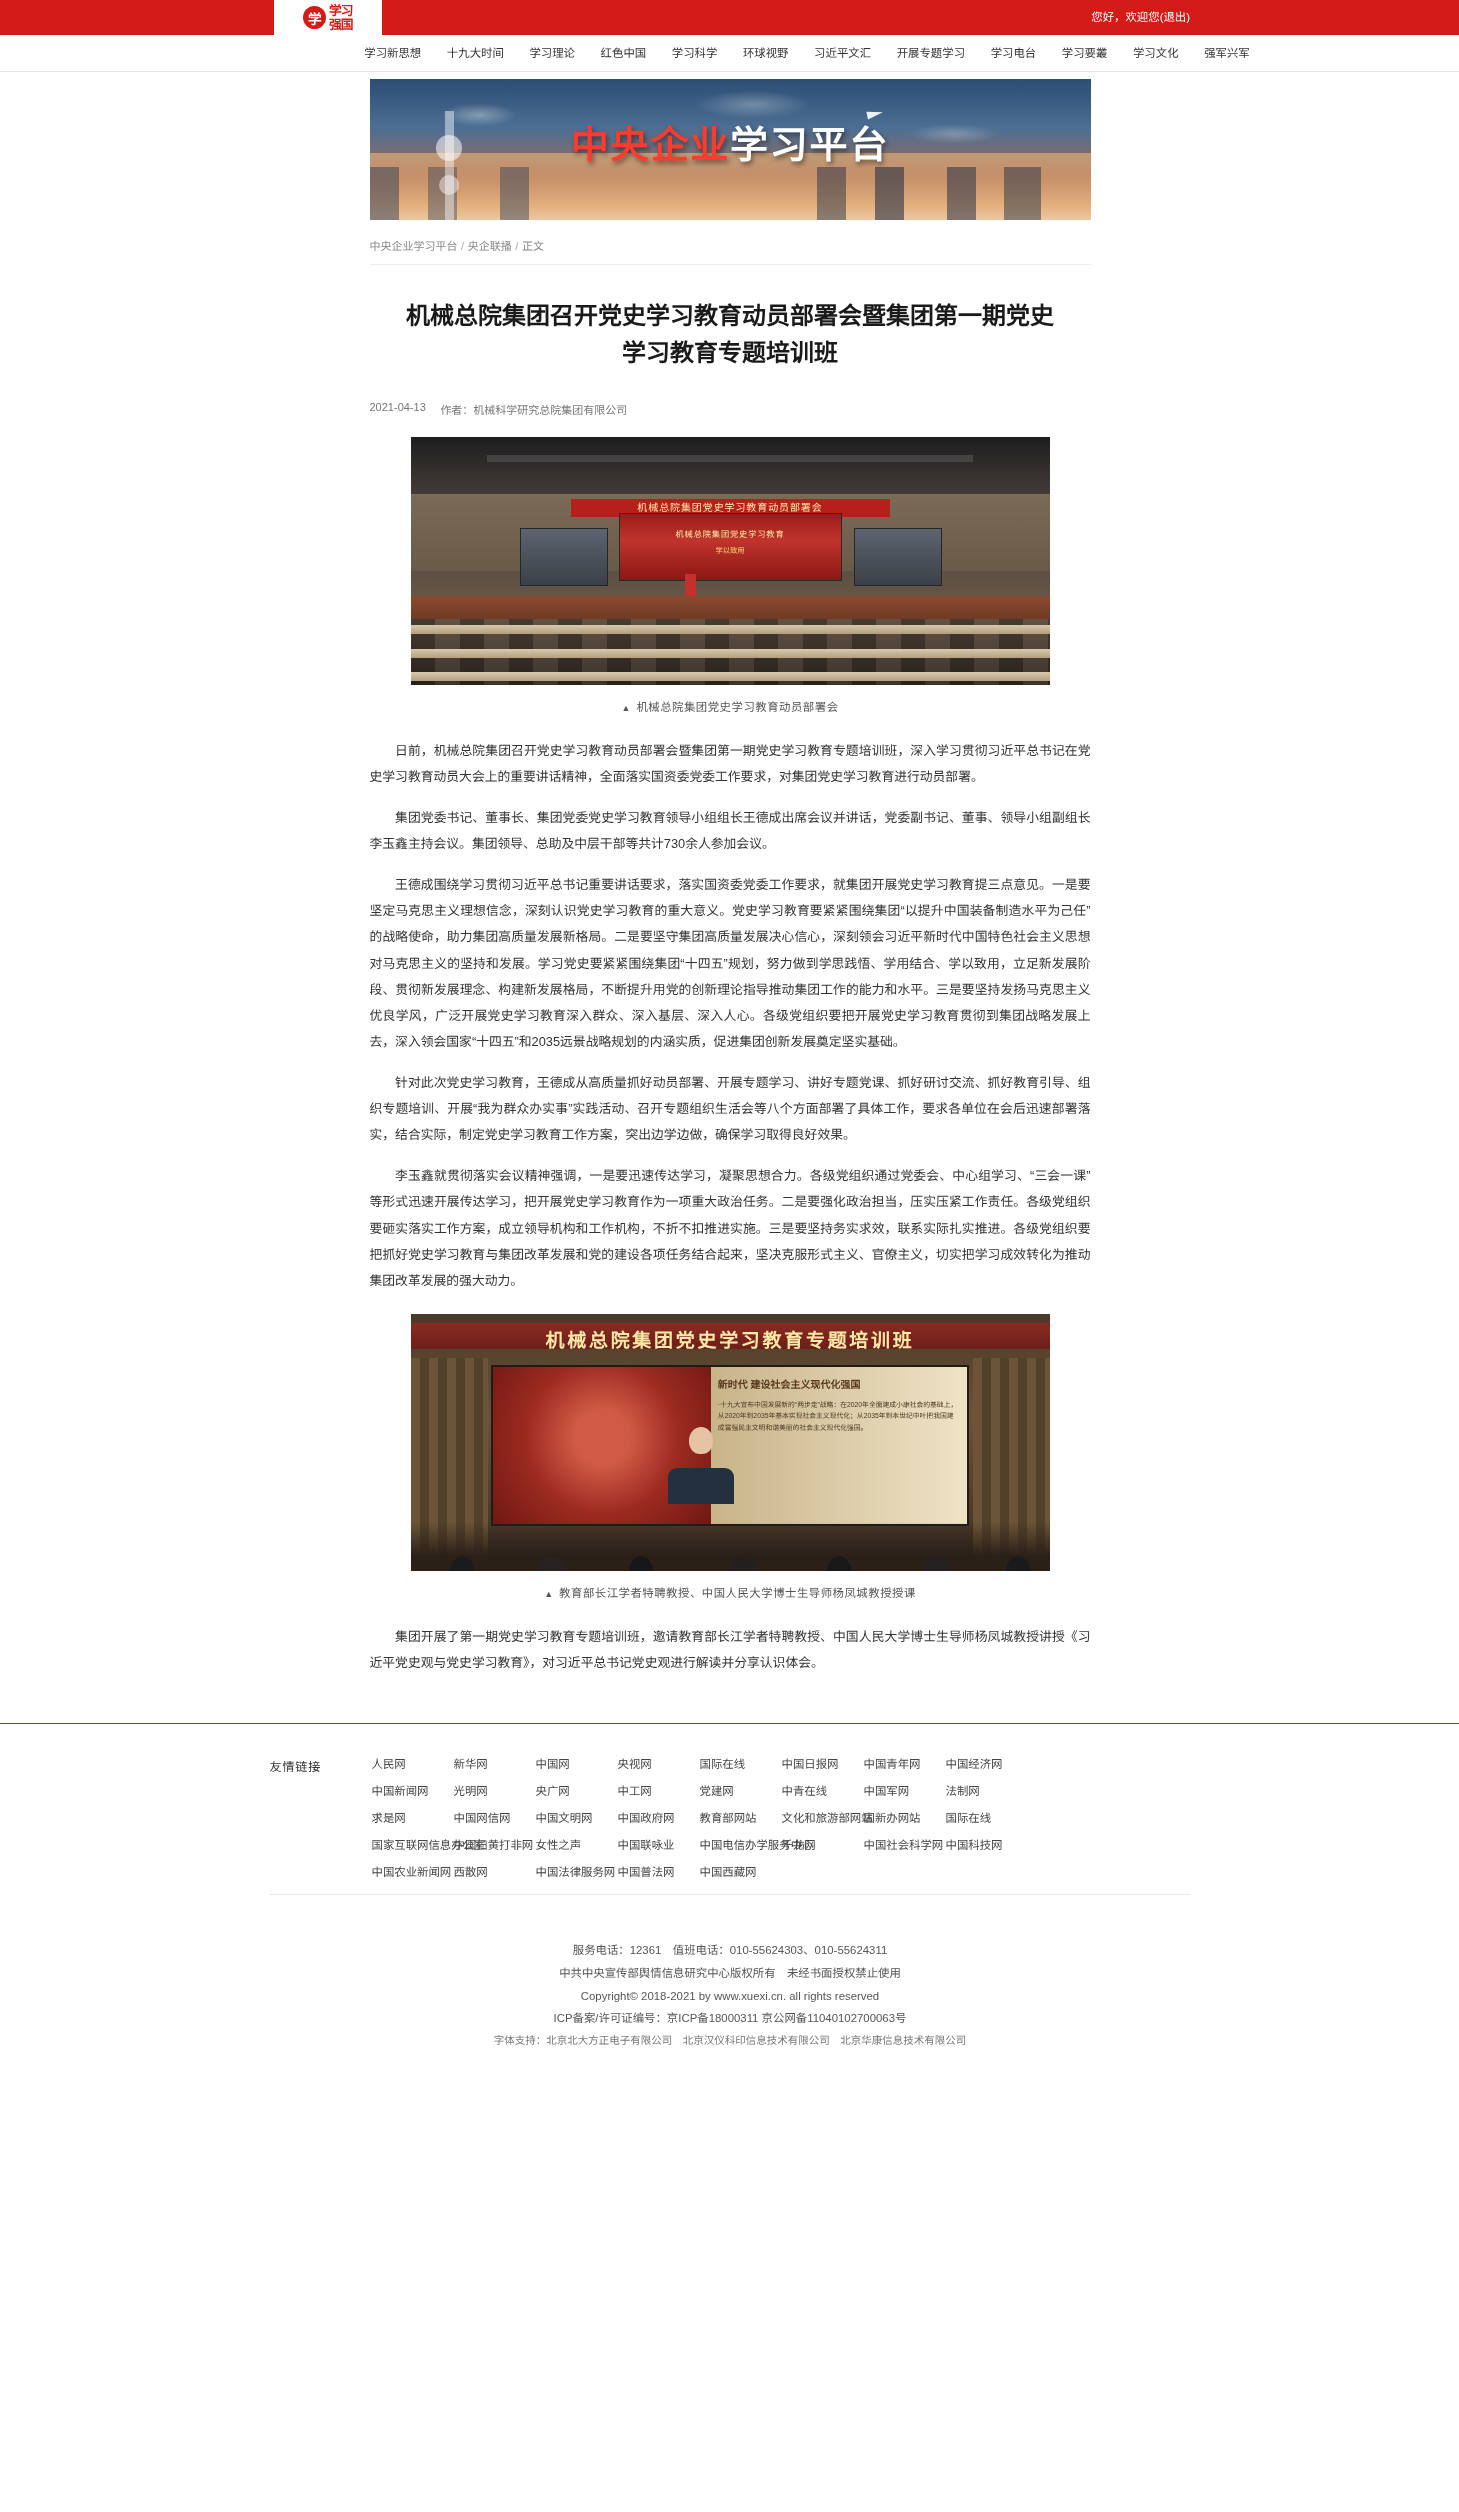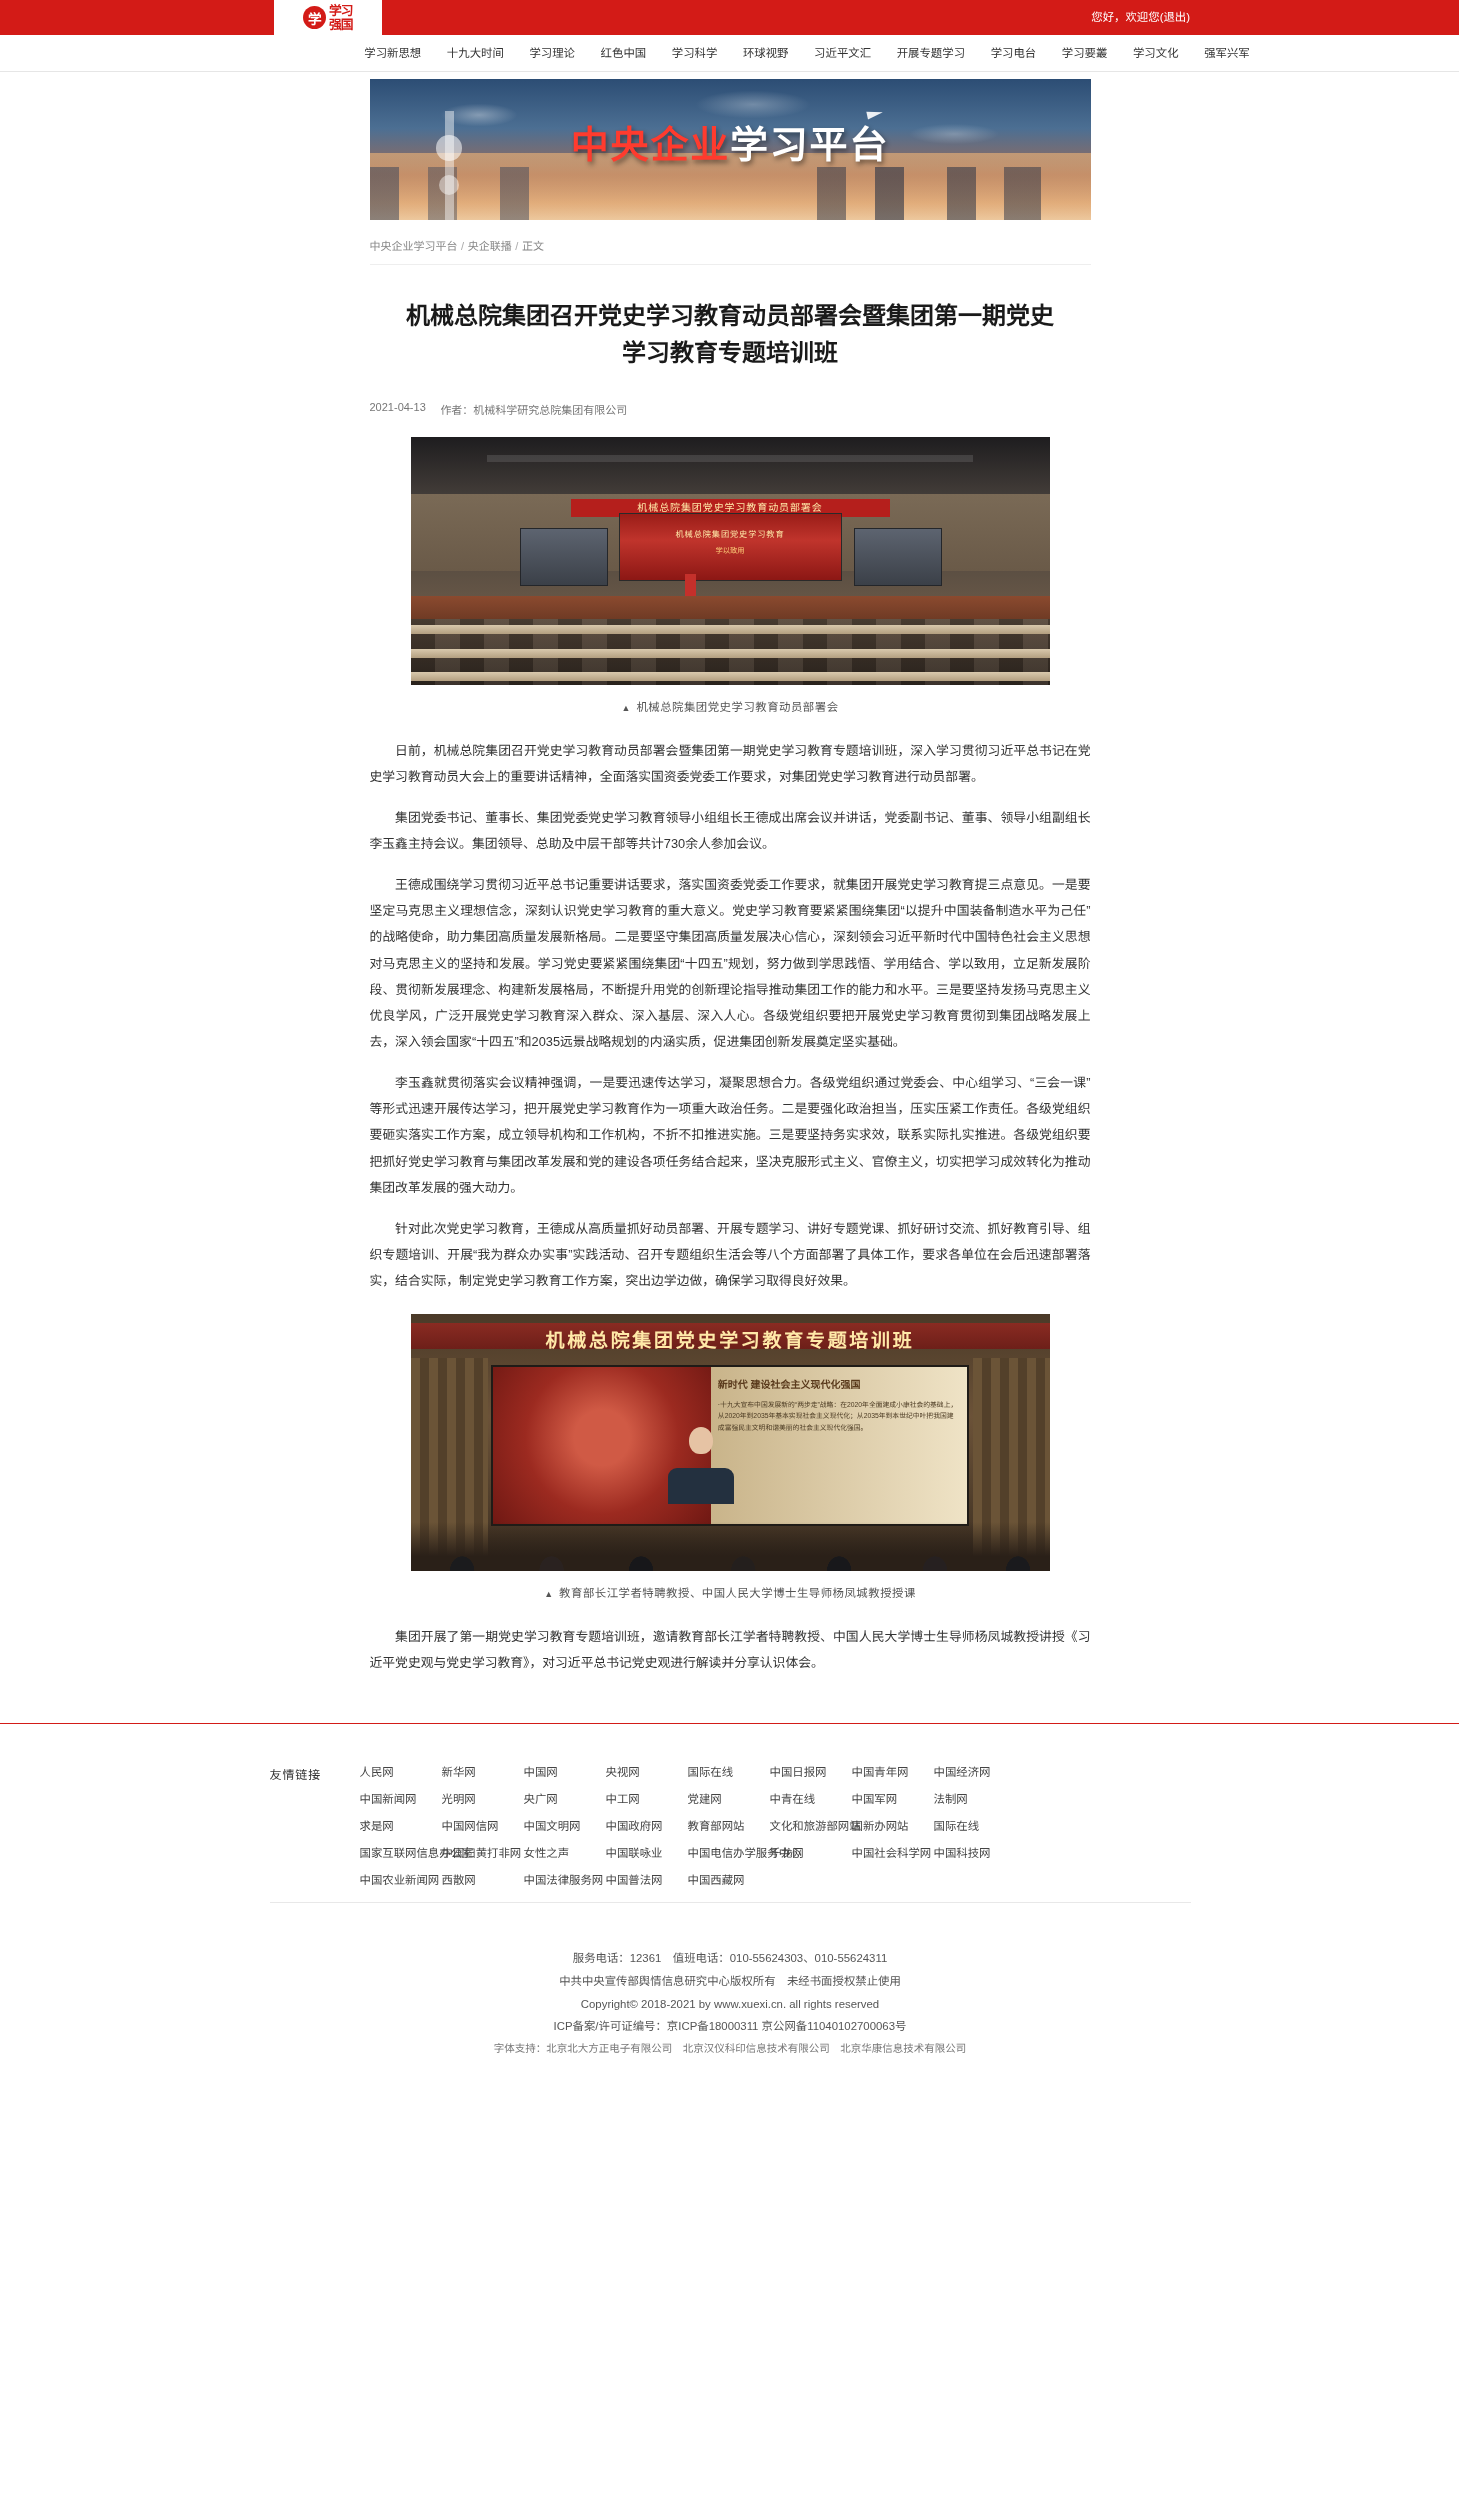--- a/index.html
+++ b/index.html
@@ -348,23 +348,23 @@
   .footer-rule {
     border-top: 1.8px solid #d31b17;
     margin-top: 47px;
   }
   .links-wrap {
     width: 1460px;
     padding: 31px 0 20px 0;
   }
   .links-inner {
     width: 921px;
-    margin: 8px auto;
-    display: flex;
-    gap: 24px;
+    margin: 0 auto;
+    display: flex;
+    gap: 36px;
   }
   .links-label {
     font-size: 12px;
     color: #333;
     width: 66px;
     flex: none;
     padding-top: 1.8px;
     letter-spacing: 0.9px;
   }
   .links-list {
@@ -480,22 +480,22 @@
     </div>
     <div class="caption">
       <span class="tri">▲</span><span>机械总院集团党史学习教育动员部署会</span>
     </div>
   </div>
 
   <div class="body-text">
     <p>日前，机械总院集团召开党史学习教育动员部署会暨集团第一期党史学习教育专题培训班，深入学习贯彻习近平总书记在党史学习教育动员大会上的重要讲话精神，全面落实国资委党委工作要求，对集团党史学习教育进行动员部署。</p>
     <p>集团党委书记、董事长、集团党委党史学习教育领导小组组长王德成出席会议并讲话，党委副书记、董事、领导小组副组长李玉鑫主持会议。集团领导、总助及中层干部等共计730余人参加会议。</p>
     <p>王德成围绕学习贯彻习近平总书记重要讲话要求，落实国资委党委工作要求，就集团开展党史学习教育提三点意见。一是要坚定马克思主义理想信念，深刻认识党史学习教育的重大意义。党史学习教育要紧紧围绕集团“以提升中国装备制造水平为己任”的战略使命，助力集团高质量发展新格局。二是要坚守集团高质量发展决心信心，深刻领会习近平新时代中国特色社会主义思想对马克思主义的坚持和发展。学习党史要紧紧围绕集团“十四五”规划，努力做到学思践悟、学用结合、学以致用，立足新发展阶段、贯彻新发展理念、构建新发展格局，不断提升用党的创新理论指导推动集团工作的能力和水平。三是要坚持发扬马克思主义优良学风，广泛开展党史学习教育深入群众、深入基层、深入人心。各级党组织要把开展党史学习教育贯彻到集团战略发展上去，深入领会国家“十四五”和2035远景战略规划的内涵实质，促进集团创新发展奠定坚实基础。</p>
+    <p>针对此次党史学习教育，王德成从高质量抓好动员部署、开展专题学习、讲好专题党课、抓好研讨交流、抓好教育引导、组织专题培训、开展“我为群众办实事”实践活动、召开专题组织生活会等八个方面部署了具体工作，要求各单位在会后迅速部署落实，结合实际，制定党史学习教育工作方案，突出边学边做，确保学习取得良好效果。</p>
     <p>李玉鑫就贯彻落实会议精神强调，一是要迅速传达学习，凝聚思想合力。各级党组织通过党委会、中心组学习、“三会一课”等形式迅速开展传达学习，把开展党史学习教育作为一项重大政治任务。二是要强化政治担当，压实压紧工作责任。各级党组织要砸实落实工作方案，成立领导机构和工作机构，不折不扣推进实施。三是要坚持务实求效，联系实际扎实推进。各级党组织要把抓好党史学习教育与集团改革发展和党的建设各项任务结合起来，坚决克服形式主义、官僚主义，切实把学习成效转化为推动集团改革发展的强大动力。</p>
-    <p>针对此次党史学习教育，王德成从高质量抓好动员部署、开展专题学习、讲好专题党课、抓好研讨交流、抓好教育引导、组织专题培训、开展“我为群众办实事”实践活动、召开专题组织生活会等八个方面部署了具体工作，要求各单位在会后迅速部署落实，结合实际，制定党史学习教育工作方案，突出边学边做，确保学习取得良好效果。</p>
   </div>
 
   <div class="figure" style="margin-top:20px;">
     <div class="photo photo2">
       <div class="curtain-l"></div>
       <div class="curtain-r"></div>
       <div class="hdr">
         <span>机械总院集团党史学习教育专题培训班</span>
       </div>
       <div class="screen">

